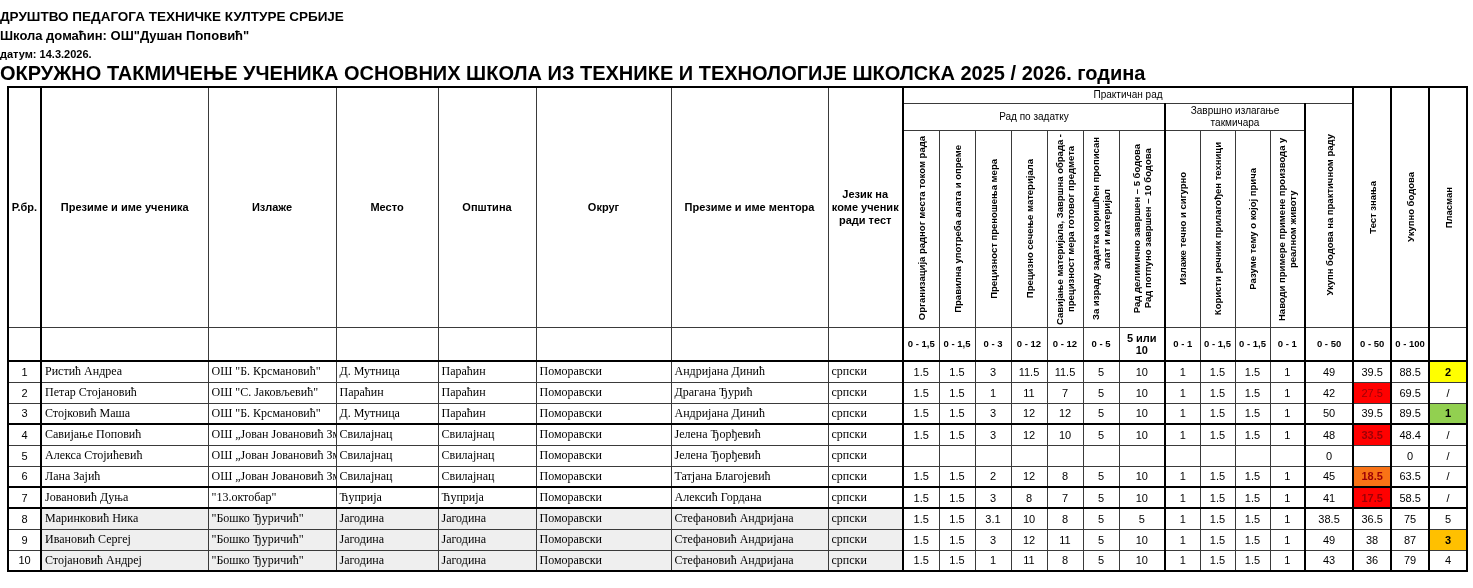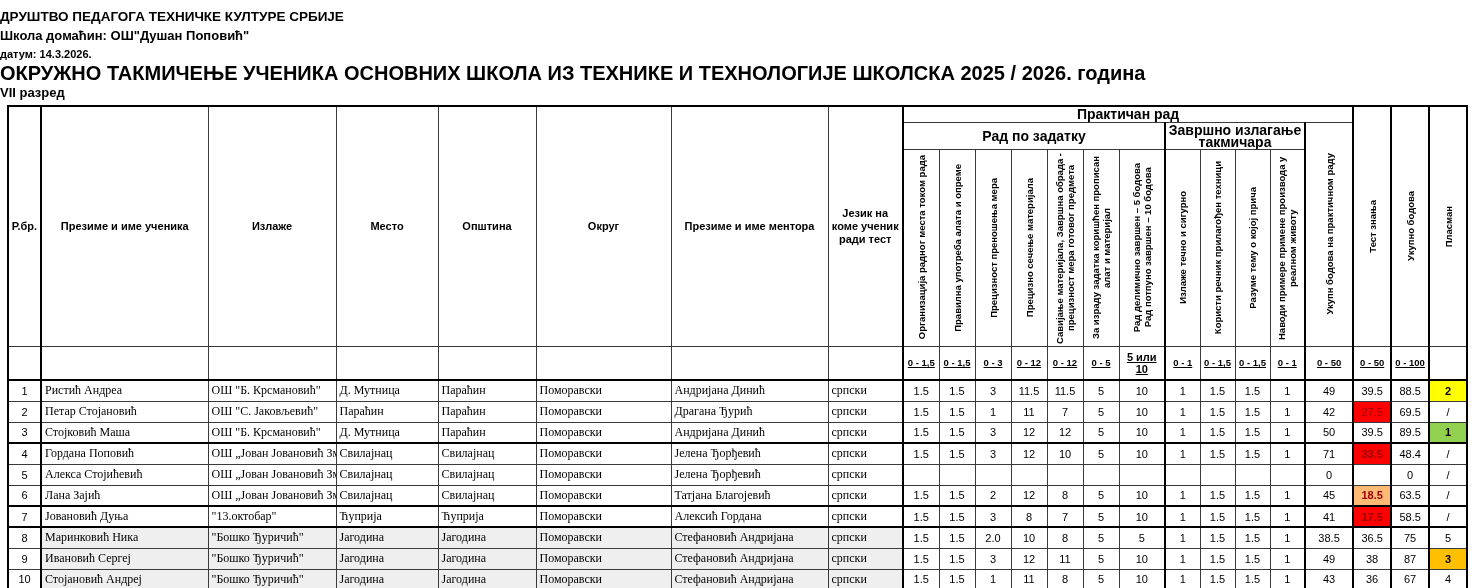--- a/index.html
+++ b/index.html
@@ -10,44 +10,43 @@
   .t2{font-size:13px;}
   .t3{font-size:11px;}
   .t4{font-size:20px;}
   .t5{font-size:13px;}
   table{border-collapse:collapse;table-layout:fixed;margin-left:7px;margin-top:3px;width:1459px;}
   th,td{border:1px solid #3a3a3a;padding:0;overflow:hidden;}
   table{border:2px solid #000;}
   thead tr:last-child th{border-bottom:2px solid #000;}
   .br2{border-right:2px solid #000 !important;}
   .lh{font-size:11px;font-weight:bold;text-align:center;vertical-align:middle;line-height:13px;padding:0 2px;}
-  .gh{font-size:14px;font-weight:700;text-align:center;vertical-align:middle;line-height:12px;}
+  .gh{font-size:10px;font-weight:400;text-align:center;vertical-align:middle;line-height:12px;}
   .rot-cell{vertical-align:middle;text-align:center;}
   .rot{writing-mode:vertical-rl;transform:rotate(180deg);font-size:9.5px;font-weight:600;line-height:11px;margin:0 auto;max-height:192px;white-space:pre-line;text-align:center;}
   .range{font-size:9.5px;font-weight:bold;text-align:center;vertical-align:middle;}
   .range.small{font-size:11px;}
   tbody tr{height:21px;}
   td.txt{font-family:"Liberation Serif",serif;font-size:12px;text-align:left;padding-left:3px;vertical-align:middle;white-space:nowrap;}
   td.num{font-size:11px;text-align:center;vertical-align:middle;}
   tr.gend td{border-bottom:2px solid #000;}
   .shade td:nth-child(n+2):nth-child(-n+8){background:var(--shade,#EFEFEF);}
   .hrow-a{height:16px;}
   .hrow-b{height:27px;}
   .hrow-c{height:197px;}
-  .hrow-d{height:34px;text-decoration:underline;}
+  .hrow-d{height:34px;}
 </style>
 </head>
 <body>
 
 <div class="titles">
   <div class="t1">ДРУШТВО ПЕДАГОГА ТЕХНИЧКЕ КУЛТУРЕ СРБИЈЕ</div>
   <div class="t2">Школа домаћин: ОШ"Душан Поповић"</div>
   <div class="t3">датум: 14.3.2026.</div>
   <div class="t4">ОКРУЖНО ТАКМИЧЕЊЕ УЧЕНИКА ОСНОВНИХ ШКОЛА ИЗ ТЕХНИКЕ И ТЕХНОЛОГИЈЕ ШКОЛСКА 2025 / 2026. година</div>
-  <div class="t5">VII разред</div>
 </div>
 
 <table>
   <colgroup>
     <col style="width:33px">
       <col style="width:167px">
       <col style="width:128px">
       <col style="width:102px">
     <col style="width:98px">
       <col style="width:135px">
@@ -230,39 +229,39 @@
         <td class="num">1.5</td>
         <td class="num">1.5</td>
         <td class="num br2">1</td>
         <td class="num br2">50</td>
         <td class="num br2">39.5</td>
         <td class="num br2">89.5</td>
         <td class="num" style="background: rgb(146, 208, 80); font-weight: bold;">1</td>
       </tr>
       <tr>
         <td class="num br2">4</td>
-        <td class="txt">Гордана Поповић</td>
+        <td class="txt">Савијање Поповић</td>
         <td class="txt">ОШ „Јован Јовановић Змај"</td>
         <td class="txt">Свилајнац</td>
         <td class="txt">Свилајнац</td>
         <td class="txt">Поморавски</td>
         <td class="txt">Јелена Ђорђевић</td>
         <td class="txt br2">српски</td>
         <td class="num">1.5</td>
         <td class="num">1.5</td>
         <td class="num">3</td>
         <td class="num">12</td>
         <td class="num">10</td>
         <td class="num">5</td>
         <td class="num br2">10</td>
         <td class="num">1</td>
         <td class="num">1.5</td>
         <td class="num">1.5</td>
         <td class="num br2">1</td>
-        <td class="num br2">71</td>
+        <td class="num br2">48</td>
         <td class="num br2" style="background: rgb(255, 0, 0); color: rgb(156, 0, 6); font-weight: bold;">33.5</td>
         <td class="num br2">48.4</td>
         <td class="num">/</td>
       </tr>
       <tr>
         <td class="num br2">5</td>
         <td class="txt">Алекса Стојићевић</td>
         <td class="txt">ОШ „Јован Јовановић Змај"</td>
         <td class="txt">Свилајнац</td>
         <td class="txt">Свилајнац</td>
@@ -299,21 +298,21 @@
         <td class="num">2</td>
         <td class="num">12</td>
         <td class="num">8</td>
         <td class="num">5</td>
         <td class="num br2">10</td>
         <td class="num">1</td>
         <td class="num">1.5</td>
         <td class="num">1.5</td>
         <td class="num br2">1</td>
         <td class="num br2">45</td>
-        <td class="num br2" style="background: #fdba74; color: rgb(156, 0, 6); font-weight: bold;">18.5</td>
+        <td class="num br2" style="background: #f97316; color: rgb(156, 0, 6); font-weight: bold;">18.5</td>
         <td class="num br2">63.5</td>
         <td class="num">/</td>
       </tr>
       <tr class="gend">
         <td class="num br2">7</td>
         <td class="txt">Јовановић Дуња</td>
         <td class="txt">"13.октобар"</td>
         <td class="txt">Ћуприја</td>
         <td class="txt">Ћуприја</td>
         <td class="txt">Поморавски</td>
@@ -339,21 +338,21 @@
         <td class="num br2">8</td>
         <td class="txt">Маринковић Ника</td>
         <td class="txt">"Бошко Ђуричић"</td>
         <td class="txt">Јагодина</td>
         <td class="txt">Јагодина</td>
         <td class="txt">Поморавски</td>
         <td class="txt">Стефановић Андријана</td>
         <td class="txt br2">српски</td>
         <td class="num">1.5</td>
         <td class="num">1.5</td>
-        <td class="num">2.0</td>
+        <td class="num">3.1</td>
         <td class="num">10</td>
         <td class="num">8</td>
         <td class="num">5</td>
         <td class="num br2">5</td>
         <td class="num">1</td>
         <td class="num">1.5</td>
         <td class="num">1.5</td>
         <td class="num br2">1</td>
         <td class="num br2">38.5</td>
         <td class="num br2">36.5</td>
@@ -400,17 +399,17 @@
         <td class="num">11</td>
         <td class="num">8</td>
         <td class="num">5</td>
         <td class="num br2">10</td>
         <td class="num">1</td>
         <td class="num">1.5</td>
         <td class="num">1.5</td>
         <td class="num br2">1</td>
         <td class="num br2">43</td>
         <td class="num br2">36</td>
-        <td class="num br2">67</td>
+        <td class="num br2">79</td>
         <td class="num">4</td>
       </tr>
     </tbody>
 </table>
 
 </body></html>

